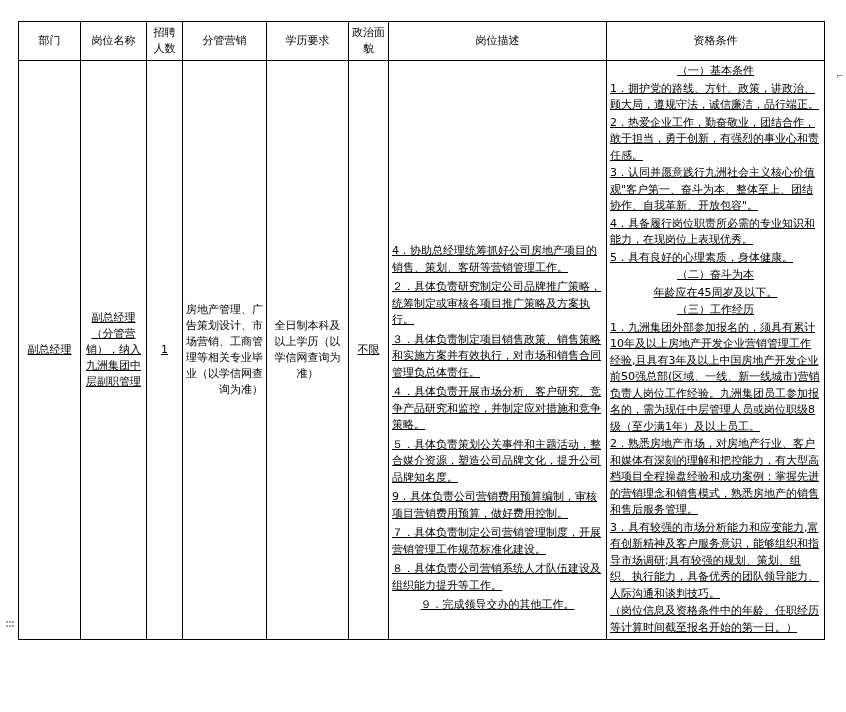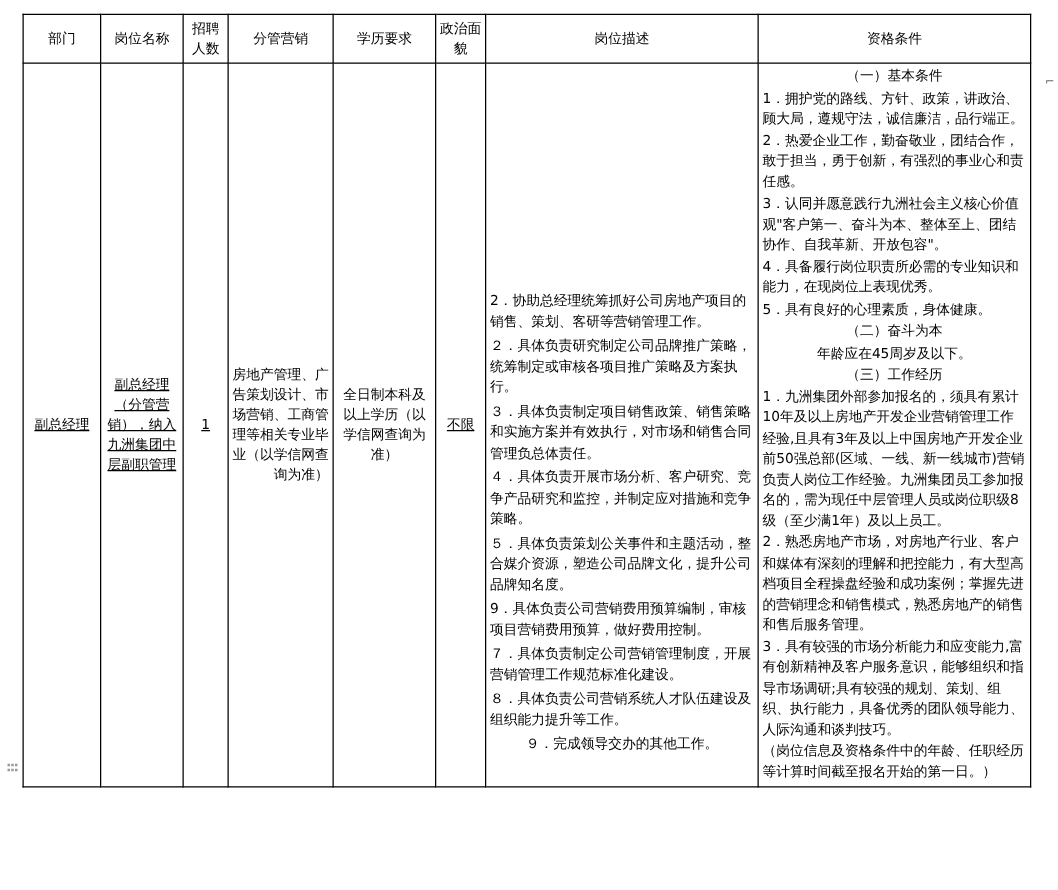--- a/index.html
+++ b/index.html
@@ -10,21 +10,21 @@
   body {
     width: 846px;
     height: 712px;
     font-family: "DejaVu Sans", "Liberation Sans", sans-serif;
     color: #000000;
     overflow: hidden;
     position: relative;
   }
   .page {
     position: absolute;
-    left: 0; top: 0;
+    left: 0; top: 10px;
     width: 846px;
     height: 628px;
   }
   table.job-table {
     border-collapse: collapse;
     table-layout: fixed;
     margin-left: 18px;
     margin-top: 11px;
     width: 806px;
     background: #fff;
@@ -53,20 +53,21 @@
   .col-qual      { width: 218px; }
 
   td.center {
     text-align: center;
     text-decoration: underline;
   }
   td.body-cell {
     text-align: left;
     vertical-align: top;
     padding: 4px 5px 4px 5px;
+    text-decoration: underline;
   }
   .desc-list p,
   .qual-list p {
     margin: 0;
     text-indent: 0;
     font-size: 11px;
     line-height: 1.5;
   }
   .desc-list p {
     margin-bottom: 3px;
@@ -158,21 +159,21 @@
       <tr>
         <td class="center vcell-dept">副总经理</td>
         <td class="center vcell-post">副总经理（分管营销），纳入九洲集团中层副职管理</td>
         <td class="center">1</td>
         <td class="vcell-major">房地产管理、广告策划设计、市场营销、工商管理等相关专业毕业（以学信网查询为准）</td>
         <td class="vcell-edu">全日制本科及以上学历（以学信网查询为准）</td>
         <td class="center">不限</td>
         <td class="body-cell">
           <div class="desc-wrap">
             <div class="desc-list">
-              <p>2．协助总经理统筹抓好公司房地产项目的销售、策划、客研等营销管理工作。</p>
+              <p>4．协助总经理统筹抓好公司房地产项目的销售、策划、客研等营销管理工作。</p>
               <p>２．具体负责研究制定公司品牌推广策略，统筹制定或审核各项目推广策略及方案执行。</p>
               <p>３．具体负责制定项目销售政策、销售策略和实施方案并有效执行，对市场和销售合同管理负总体责任。</p>
               <p>４．具体负责开展市场分析、客户研究、竞争产品研究和监控，并制定应对措施和竞争策略。</p>
               <p>５．具体负责策划公关事件和主题活动，整合媒介资源，塑造公司品牌文化，提升公司品牌知名度。</p>
               <p>9．具体负责公司营销费用预算编制，审核项目营销费用预算，做好费用控制。</p>
               <p>７．具体负责制定公司营销管理制度，开展营销管理工作规范标准化建设。</p>
               <p>８．具体负责公司营销系统人才队伍建设及组织能力提升等工作。</p>
               <p class="center-line">９．完成领导交办的其他工作。</p>
             </div>
           </div>

